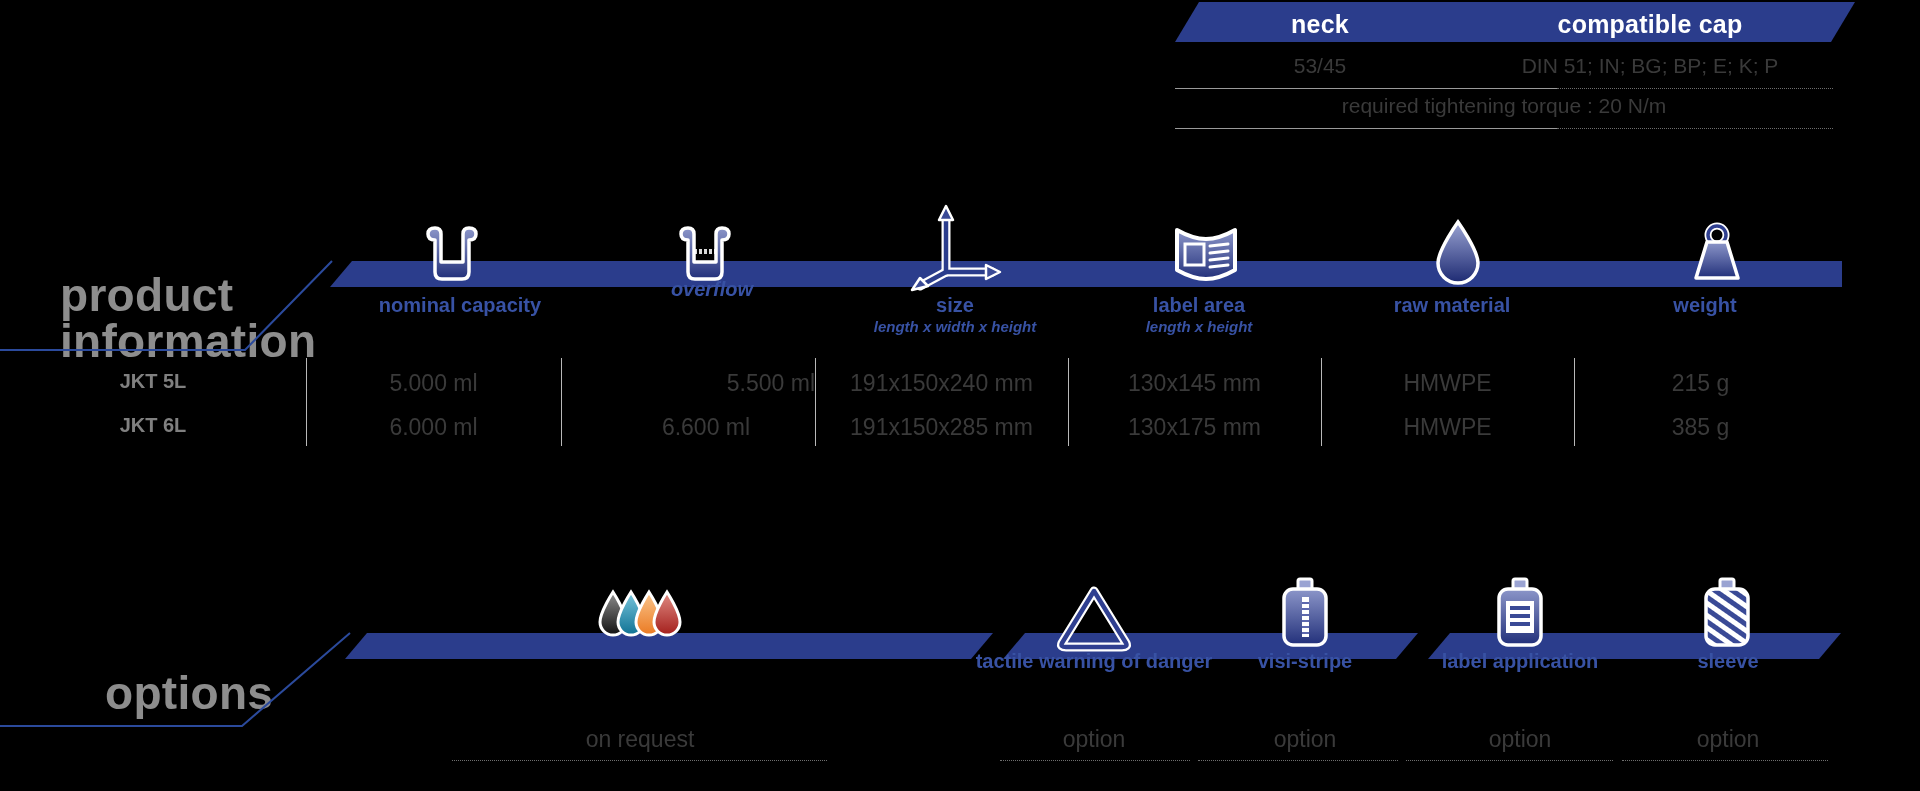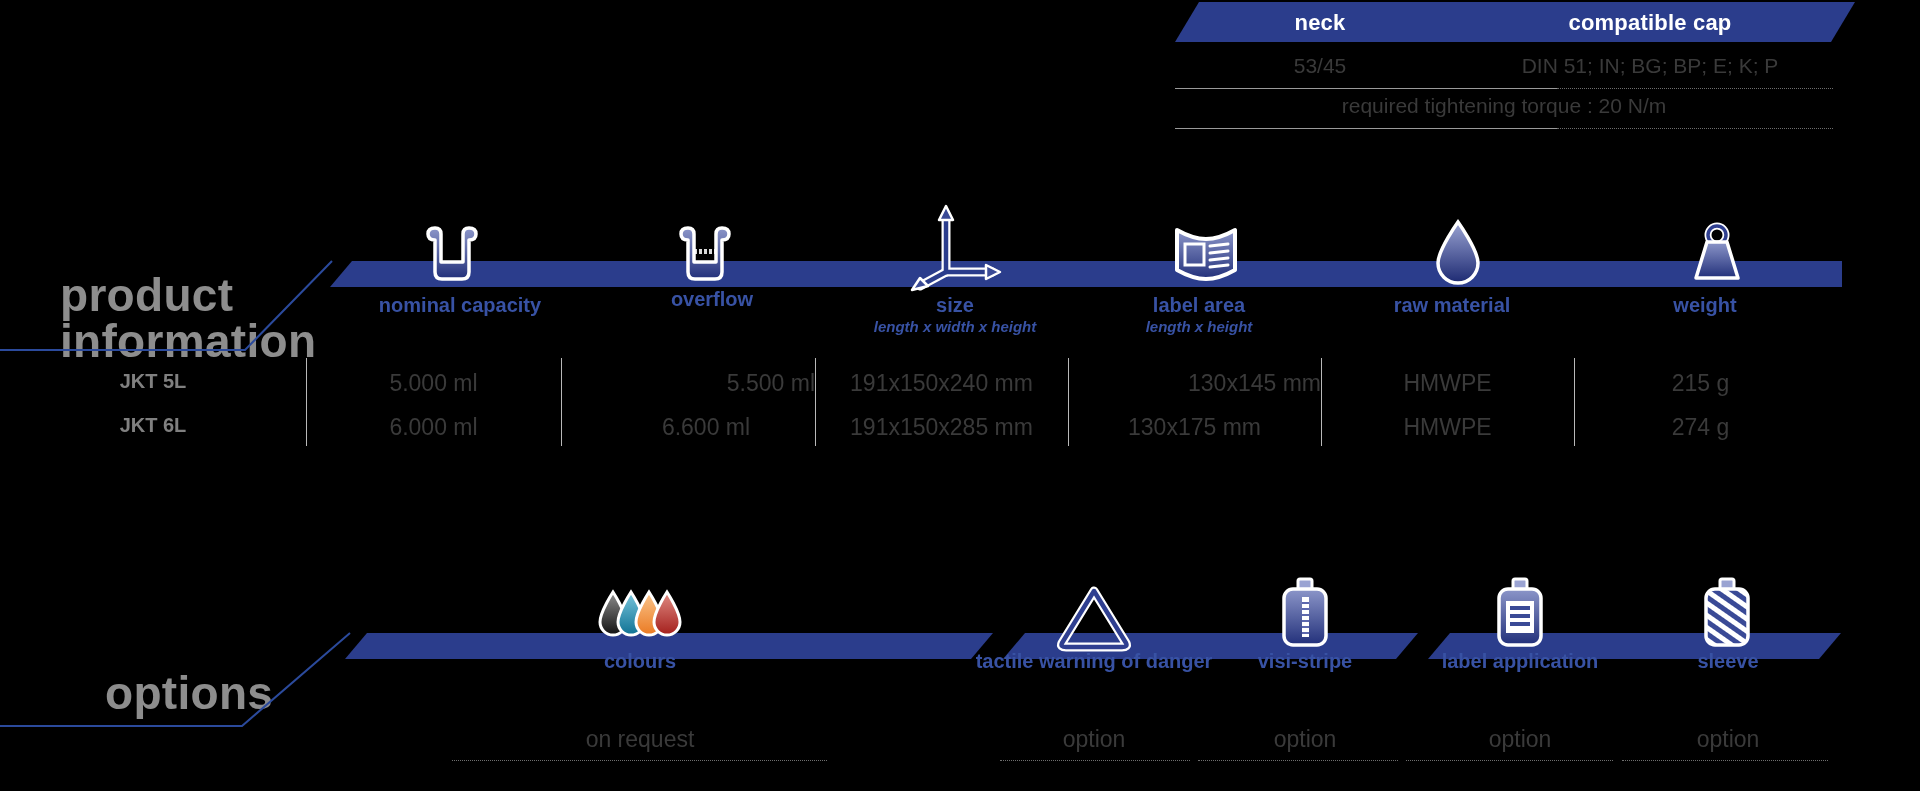--- a/index.html
+++ b/index.html
@@ -17,21 +17,21 @@
   .abs{position:absolute;}
 
   
   #neck-table{position:absolute;left:1175px;top:0px;width:680px;height:135px;}
   #neck-band{
     position:absolute;left:0;top:2px;width:680px;height:40px;
     background:#2b3d8c;
     clip-path:polygon(24px 0, 680px 0, 656px 40px, 0 40px);
   }
   #neck-band .hcell{
-    position:absolute;top:8px;color:#ffffff;font-size:22px;font-weight:bold;
+    position:absolute;top:8px;color:#ffffff;font-size:25px;font-weight:bold;
     letter-spacing:.2px;
   }
   #neck-head-neck{left:0px;width:290px;text-align:center;}
   #neck-head-cap{left:290px;width:370px;text-align:center;}
 
   .neck-row{position:absolute;left:0;width:680px;}
   .neck-row .val{
     position:absolute;color:#3a3a3a;font-size:21px;top:0;
   }
   .nr-sep{position:absolute;left:0;width:680px;height:0;
@@ -194,21 +194,21 @@
     <svg width="58" height="60" viewBox="0 0 58 60">
       <circle cx="29" cy="13" r="9" fill="none" stroke="#ffffff" stroke-width="7"></circle>
       <circle cx="29" cy="13" r="9" fill="none" stroke="#2f3f90" stroke-width="3.5"></circle>
       <path d="M19 20 L39 20 L50 56 L8 56 Z" fill="url(#gBlue1)" stroke="#ffffff" stroke-width="3.5" stroke-linejoin="round"></path>
     </svg>
   </div>
 
   <div class="col-head" style="left:280px;top:294px;width:360px;">
     <span>nominal capacity</span>
   </div>
-  <div class="col-head" style="left:532px;top:288px;width:360px;">
+  <div class="col-head" style="left:532px;top:278px;width:360px;font-style:italic;">
     <span>overflow</span>
   </div>
   <div class="col-head" style="left:775px;top:294px;width:360px;">
     <span>size</span>
     <span class="sub">length x width x height</span>
   </div>
   <div class="col-head" style="left:1019px;top:294px;width:360px;">
     <span>label area</span>
     <span class="sub">length x height</span>
   </div>
@@ -223,31 +223,31 @@
   <div class="vsep" style="left:561px;top:358px;height:88px;"></div>
   <div class="vsep" style="left:815px;top:358px;height:88px;"></div>
   <div class="vsep" style="left:1068px;top:358px;height:88px;"></div>
   <div class="vsep" style="left:1321px;top:358px;height:88px;"></div>
   <div class="vsep" style="left:1574px;top:358px;height:88px;"></div>
 
   <div class="rowlabel" style="left:0px;top:370px;width:306px;">JKT 5L</div>
   <div class="cell" style="left:306px;top:370px;width:255px;">5.000 ml</div>
   <div class="cell" style="left:561px;top:370px;width:254px;text-align:right;">5.500 ml</div>
   <div class="cell" style="left:815px;top:370px;width:253px;">191x150x240 mm</div>
-  <div class="cell" style="left:1128px;top:370px;width:253px;">130x145 mm</div>
+  <div class="cell" style="left:1068px;top:370px;width:253px;">130x145 mm</div>
   <div class="cell" style="left:1321px;top:370px;width:253px;">HMWPE</div>
   <div class="cell" style="left:1574px;top:370px;width:253px;">215 g</div>
 
   <div class="rowlabel" style="left:0px;top:414px;width:306px;">JKT 6L</div>
   <div class="cell" style="left:306px;top:414px;width:255px;">6.000 ml</div>
   <div class="cell" style="left:579px;top:414px;width:254px;">6.600 ml</div>
   <div class="cell" style="left:815px;top:414px;width:253px;">191x150x285 mm</div>
   <div class="cell" style="left:1068px;top:414px;width:253px;">130x175 mm</div>
   <div class="cell" style="left:1321px;top:414px;width:253px;">HMWPE</div>
-  <div class="cell" style="left:1574px;top:414px;width:253px;">274 g</div>
+  <div class="cell" style="left:1574px;top:414px;width:253px;">385 g</div>
 
   <div class="section-caption" style="left:105px;top:670px;">options</div>
 
   <div class="band" style="left:345px;top:633px;width:648px;
        clip-path:polygon(22px 0, 648px 0, 626px 26px, 0 26px);"></div>
   <div class="band" style="left:1003px;top:633px;width:415px;
        clip-path:polygon(22px 0, 415px 0, 393px 26px, 0 26px);"></div>
   <div class="band" style="left:1428px;top:633px;width:413px;
        clip-path:polygon(22px 0, 413px 0, 391px 26px, 0 26px);"></div>
 
@@ -324,23 +324,20 @@
         <pattern id="stripeP" width="10" height="10" patternUnits="userSpaceOnUse" patternTransform="rotate(35)">
           <rect width="10" height="10" fill="#ffffff"></rect>
           <rect width="10" height="5" fill="#3a4a96"></rect>
         </pattern>
       </defs>
       <rect x="20" y="2" width="14" height="12" rx="2" fill="#9aa3d2" stroke="#ffffff" stroke-width="3"></rect>
       <rect x="6" y="12" width="42" height="56" rx="9" fill="url(#stripeP)" stroke="#ffffff" stroke-width="3.5"></rect>
     </svg>
   </div>
 
-  <div class="col-head" style="left:460px;top:650px;width:360px;">
-    <span>colours</span>
-  </div>
   <div class="col-head" style="left:914px;top:650px;width:360px;line-height:1.15;">
     <span>tactile warning of danger</span>
   </div>
   <div class="col-head" style="left:1125px;top:650px;width:360px;">
     <span>visi-stripe</span>
   </div>
   <div class="col-head" style="left:1340px;top:650px;width:360px;">
     <span>label application</span>
   </div>
   <div class="col-head" style="left:1548px;top:650px;width:360px;">

